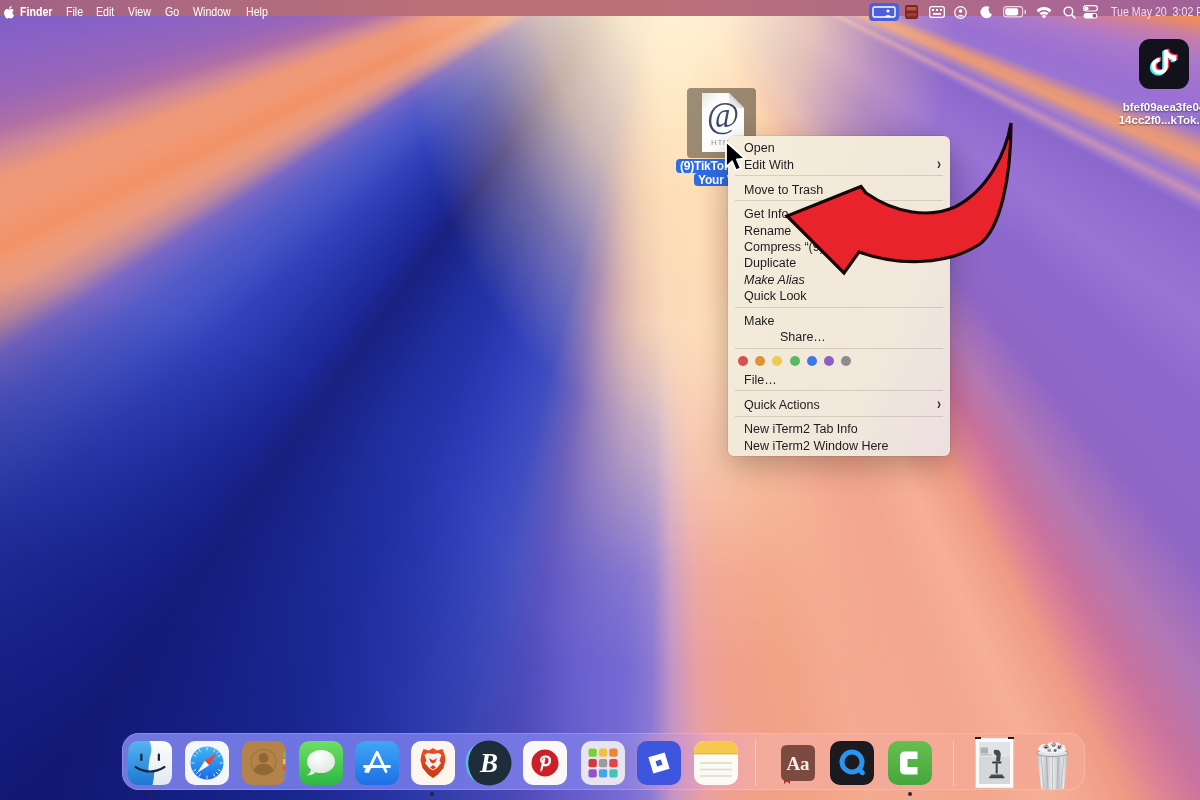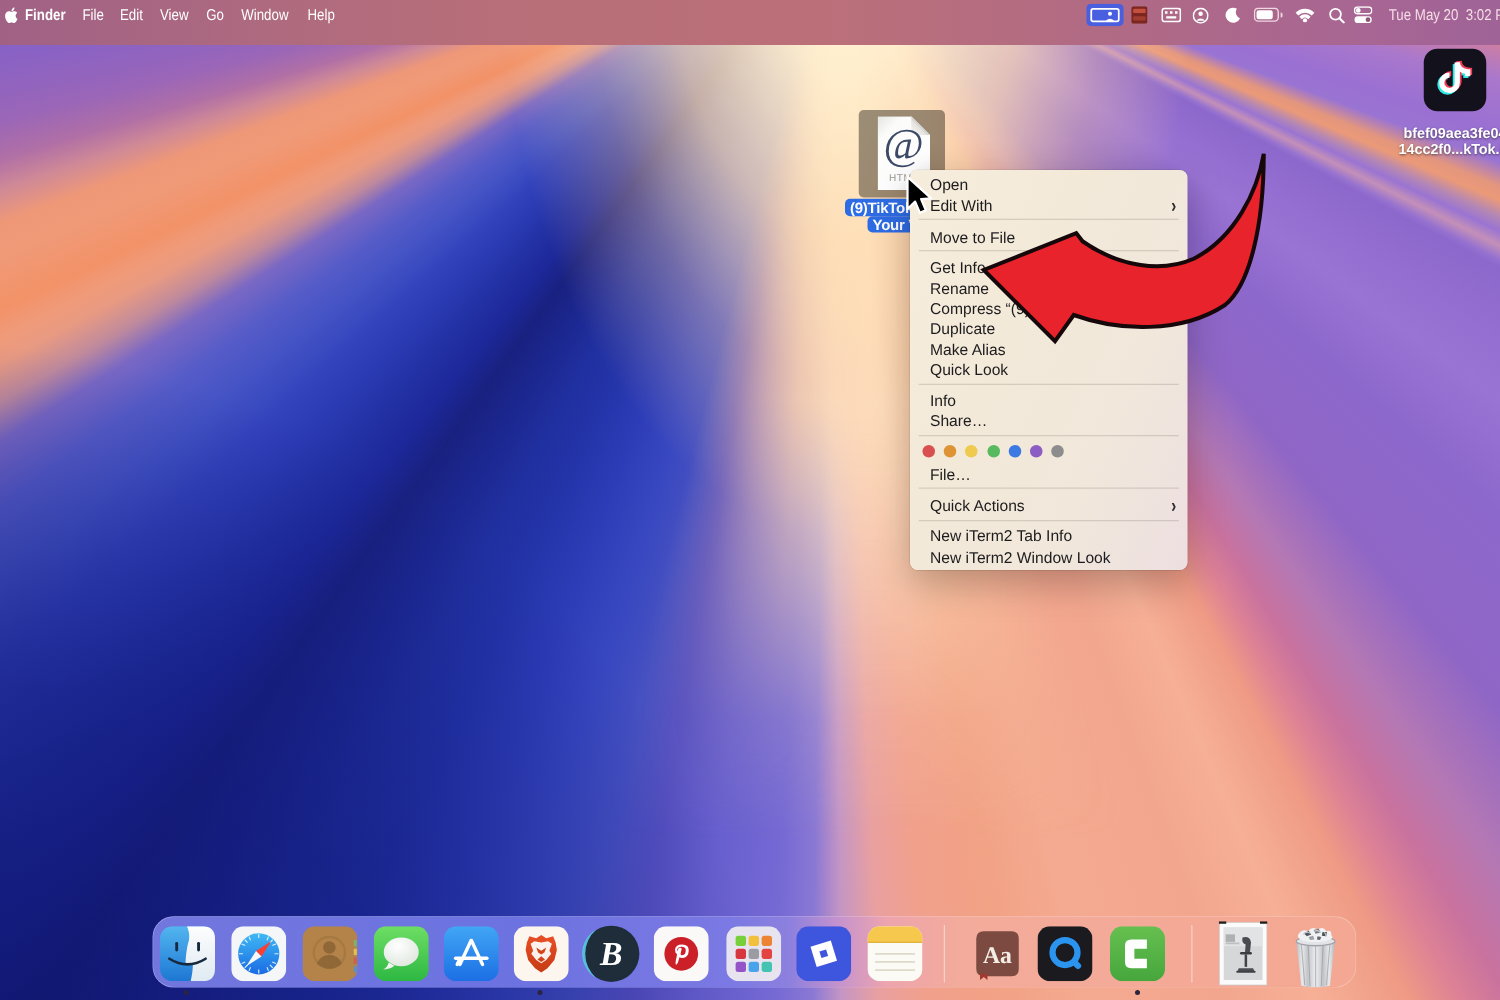--- a/index.html
+++ b/index.html
@@ -84,21 +84,21 @@
         rgba(244,188,160,0.25) 103deg,
         rgba(244,188,160,0) 106.5deg);
     -webkit-mask-image:linear-gradient(to bottom, #000 0%, #000 40%, rgba(0,0,0,0.55) 58%, rgba(0,0,0,0.15) 72%, transparent 84%);
     mask-image:linear-gradient(to bottom, #000 0%, #000 40%, rgba(0,0,0,0.55) 58%, rgba(0,0,0,0.15) 72%, transparent 84%);
   }
   #glow { position:absolute; inset:0;
     background:radial-gradient(380px 660px at 678px -60px, rgba(255,247,222,1) 0%, rgba(255,238,205,0.97) 18%, rgba(254,222,180,0.75) 38%, rgba(252,205,165,0.35) 55%, rgba(252,200,160,0) 74%);
   }
 
   
-  #menubar { position:absolute; left:0; top:0; width:1200px; height:36px;
+  #menubar { position:absolute; left:0; top:0; width:1200px; height:16px;
     background:linear-gradient(90deg, #a06185 0%, #ae6a7f 18%, #b96f78 35%, #bb7079 55%, #b06a85 75%, #a86693 90%, #9f6397 100%);
     color:#fff; font-size:12.5px; }
   #menubar .mi { position:absolute; top:5px; display:inline-block; transform:scaleX(0.85); transform-origin:0 50%; }
   #mclock { position:absolute; left:1111px; top:5px; font-size:12.5px; color:#f6dde6; white-space:nowrap; display:inline-block; transform:scaleX(0.85); transform-origin:0 50%; }
 
   
   #tik { position:absolute; left:1139px; top:39px; width:50px; height:50px; border-radius:11px; background:#13111c; }
   .dlabel { position:absolute; color:#fff; font-size:11.5px; font-weight:bold; text-align:center; text-shadow:0 1px 2px rgba(0,0,0,0.55); white-space:nowrap; line-height:13px;}
 
   #htmlsel { position:absolute; left:687px; top:88px; width:69px; height:70px; border-radius:4px; background:rgba(44,38,27,0.47); }
@@ -225,46 +225,46 @@
 <div id="at">@</div>
 <div id="htm">HTML</div>
 <div class="bluetag" style="left:676px; top:159px; height:14px;">(9)TikTok - Mak</div>
 <div class="bluetag" style="left:694px; top:173px; height:13px;">Your Vi</div>
 
 <div id="cmenu">
   <div class="mrow" style="top:4px;">Open</div>
   <div class="mrow" style="top:21px;">Edit With</div>
     <div class="chev" style="top:21px;">›</div>
   <div class="msep" style="top:39px;"></div>
-  <div class="mrow" style="top:46px;">Move to File</div>
+  <div class="mrow" style="top:46px;">Move to Trash</div>
   <div class="msep" style="top:64px;"></div>
   <div class="mrow" style="top:70px;">Get Info</div>
   <div class="mrow" style="top:87px;">Rename</div>
   <div class="mrow" style="top:103px;">Compress “(9)TikTok - Mak…”</div>
   <div class="mrow" style="top:119px;">Duplicate</div>
-  <div class="mrow" style="top:136px;">Make Alias</div>
+  <div class="mrow" style="top:136px;font-style:italic;">Make Alias</div>
   <div class="mrow" style="top:152px;">Quick Look</div>
   <div class="msep" style="top:171px;"></div>
-  <div class="mrow" style="top:177px;">Info</div>
-  <div class="mrow" style="top:193px;">Share…</div>
+  <div class="mrow" style="top:177px;">Make</div>
+  <div class="mrow" style="top:193px;margin-left:36px;">Share…</div>
   <div class="msep" style="top:212px;"></div>
   <div class="tagdot" style="left:10px; top:220px; background:#d8504f;"></div>
   <div class="tagdot" style="left:27px; top:220px; background:#de9435;"></div>
   <div class="tagdot" style="left:44px; top:220px; background:#eeca4e;"></div>
   <div class="tagdot" style="left:62px; top:220px; background:#58ba5e;"></div>
   <div class="tagdot" style="left:79px; top:220px; background:#3d79e2;"></div>
   <div class="tagdot" style="left:96px; top:220px; background:#8c5ec4;"></div>
   <div class="tagdot" style="left:113px; top:220px; background:#8c8c8c;"></div>
   <div class="mrow" style="top:236px;">File…</div>
   <div class="msep" style="top:254px;"></div>
   <div class="mrow" style="top:261px;">Quick Actions</div>
     <div class="chev" style="top:261px;">›</div>
   <div class="msep" style="top:280px;"></div>
   <div class="mrow" style="top:285px;">New iTerm2 Tab Info</div>
-  <div class="mrow" style="top:302px;">New iTerm2 Window Look</div>
+  <div class="mrow" style="top:302px;">New iTerm2 Window Here</div>
 </div>
 
 <svg style="position:absolute; left:0; top:0;" width="1200" height="800" viewBox="0 0 1200 800">
   <path d="M 1011 123
            C 1006 153, 988 190, 955 207
            C 930 218, 896 214, 866 193
            L 861 186.5
            L 787 216
            L 844 273
            L 859 252

